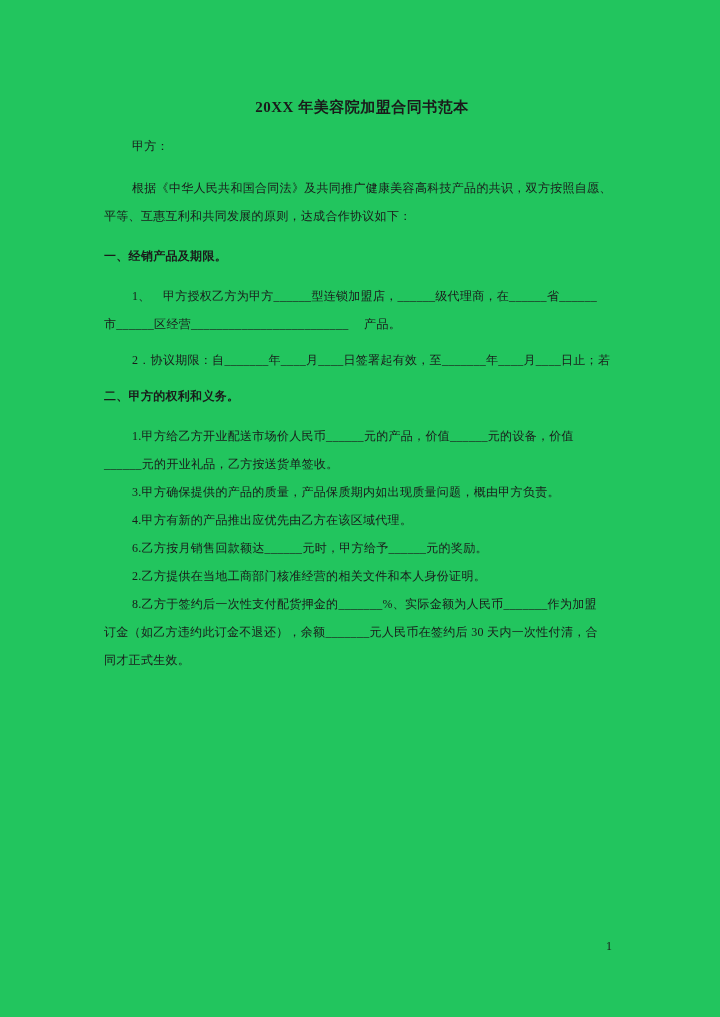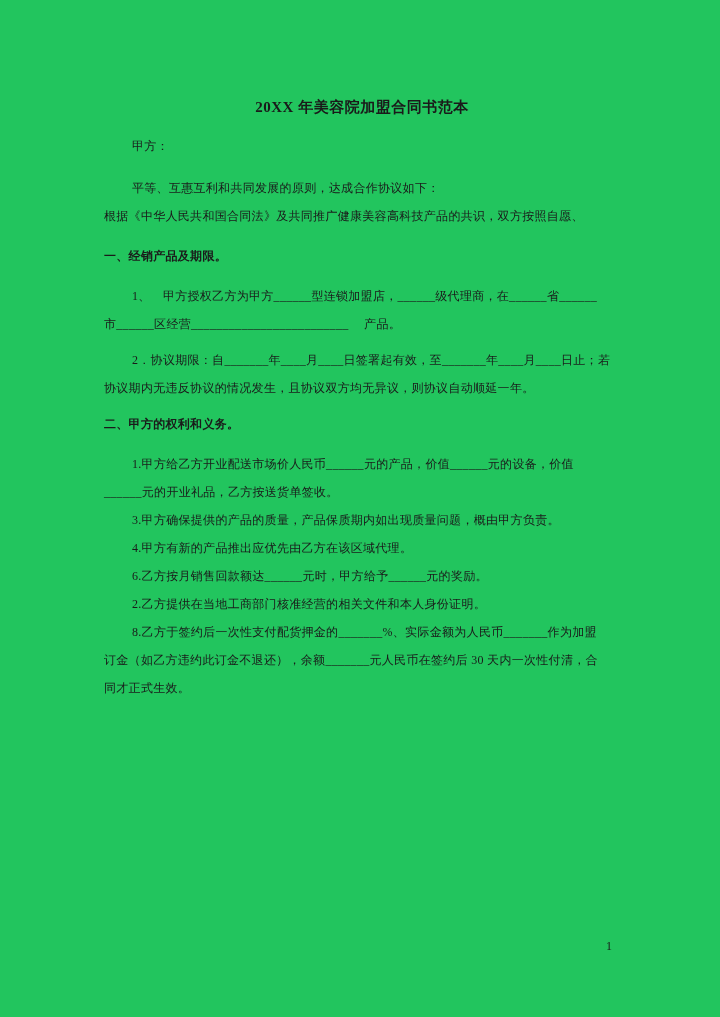--- a/index.html
+++ b/index.html
@@ -56,33 +56,32 @@
 <body>
 
 <div class="page" style="color: rgb(26, 26, 26); background: #22c55e; font-family: Liberation Serif, serif;">
   <div class="content">
     <h1 class="title">20XX 年美容院加盟合同书范本</h1>
     <div id="doc-body">
         <div class="blk para">
           <div class="line">甲方：</div>
         </div>
         <div class="blk para">
+          <div class="line">根据《中华人民共和国合同法》及共同推广健康美容高科技产品的共识，双方按照自愿、</div>
           <div class="line">平等、互惠互利和共同发展的原则，达成合作协议如下：</div>
-          <div class="line">根据《中华人民共和国合同法》及共同推广健康美容高科技产品的共识，双方按照自愿、</div>
         </div>
         <div class="blk heading">
           <div class="line">一、经销产品及期限。</div>
         </div>
         <div class="blk para">
           <div class="line">1、　甲方授权乙方为甲方______型连锁加盟店，______级代理商，在______省______</div>
           <div class="line">市______区经营_________________________　 产品。</div>
         </div>
         <div class="blk para">
           <div class="line">2．协议期限：自_______年____月____日签署起有效，至_______年____月____日止；若</div>
-          <div class="line">协议期内无违反协议的情况发生，且协议双方均无异议，则协议自动顺延一年。</div>
         </div>
         <div class="blk heading">
           <div class="line">二、甲方的权利和义务。</div>
         </div>
         <div class="blk para">
           <div class="line">1.甲方给乙方开业配送市场价人民币______元的产品，价值______元的设备，价值</div>
           <div class="line">______元的开业礼品，乙方按送货单签收。</div>
         </div>
         <div class="blk para">
           <div class="line">3.甲方确保提供的产品的质量，产品保质期内如出现质量问题，概由甲方负责。</div>

